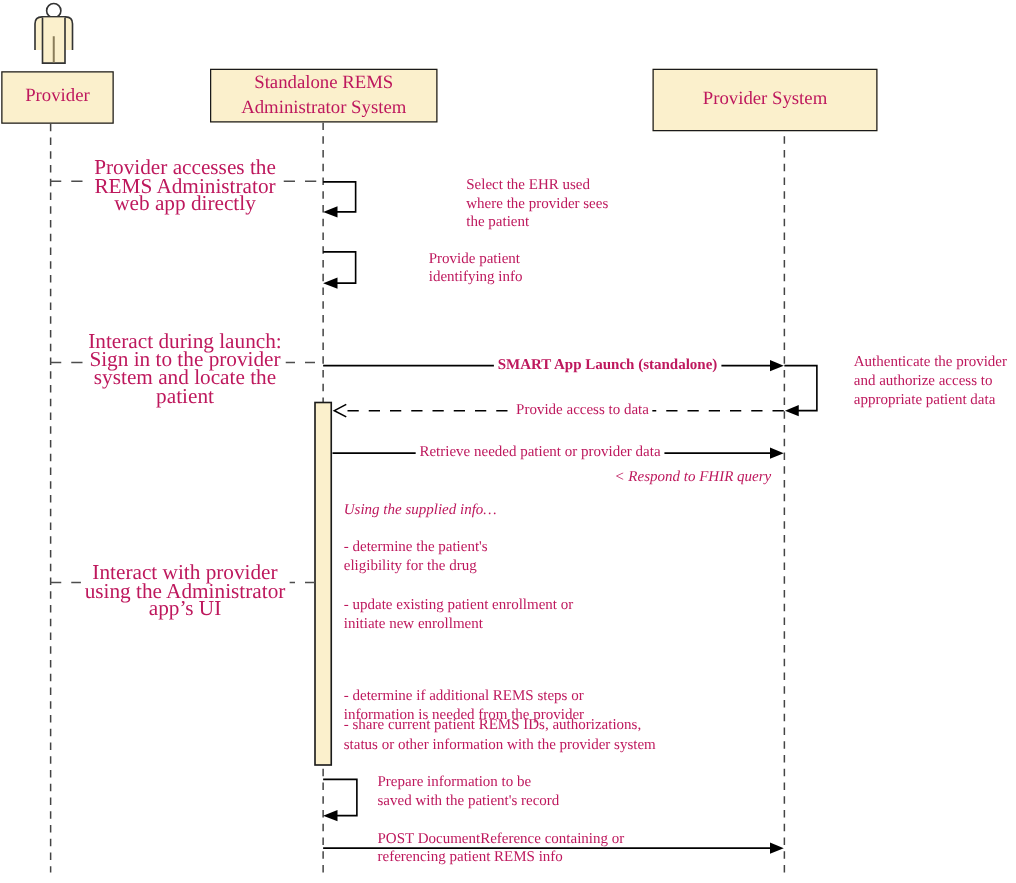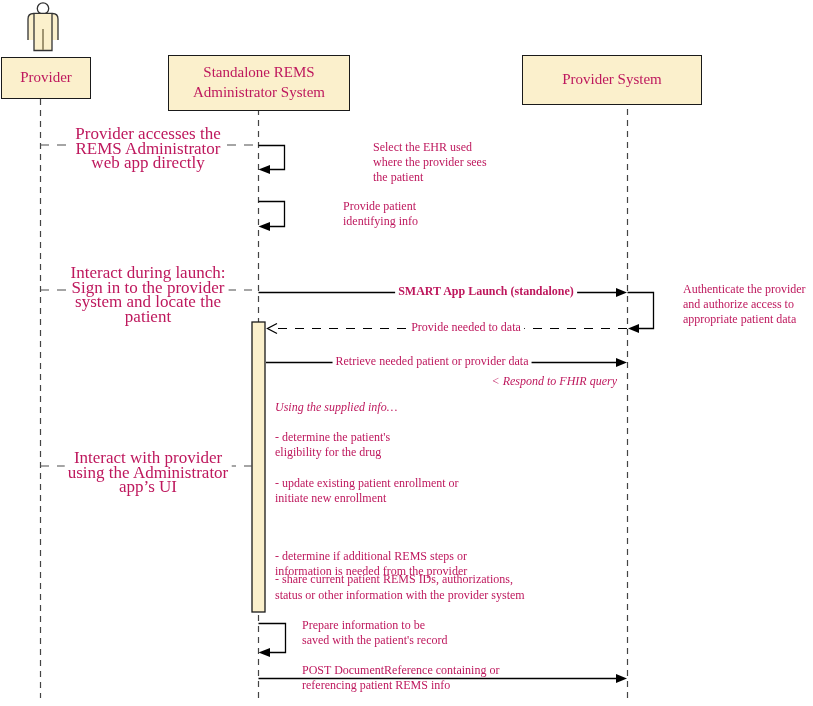--- a/index.html
+++ b/index.html
@@ -85,21 +85,21 @@
 
     <g>
       <line x1="258.5" y1="678.5" x2="618" y2="678.5" stroke="#000" stroke-width="1.3"></line>
       <polygon points="627,678.5 616,674 616,683" fill="#000"></polygon>
     </g>
   </svg>
 
   <div class="participant" style="left:1px;top:57px;width:90px;height:42px;">
     <span>Provider</span>
   </div>
-  <div class="participant" style="left:168px;top:55px;width:182px;height:56px;white-space:pre-line;">
+  <div class="participant" style="left:168px;top:55px;width:182px;height:43px;white-space:pre-line;">
     <span>Standalone REMS
 Administrator System</span>
   </div>
   <div class="participant" style="left:522px;top:55px;width:180px;height:50px;">
     <span>Provider System</span>
   </div>
 
   <div class="lbl small center onln" style="left:148px;top:127px;">Provider accesses the
 REMS Administrator
 web app directly</div>
@@ -115,21 +115,21 @@
 Sign in to the provider
 system and locate the
 patient</div>
 
   <div class="lbl bold center onln" style="left:486px;top:284px;">SMART App Launch (standalone)</div>
 
   <div class="lbl" style="left:683px;top:282px;">Authenticate the provider
 and authorize access to
 appropriate patient data</div>
 
-  <div class="lbl center onln" style="left:466px;top:320px;">Provide needed to data</div>
+  <div class="lbl center onln" style="left:466px;top:320px;">Provide access to data</div>
 
   <div class="lbl center onln" style="left:432px;top:354px;">Retrieve needed patient or provider data</div>
 
   <div class="lbl ital" style="right:196px;top:374px;">&lt; Respond to FHIR query</div>
 
   <div class="lbl ital" style="left:275px;top:400px;">Using the supplied info…</div>
 
   <div class="lbl" style="left:275px;top:430px;">- determine the patient's
 eligibility for the drug</div>
 

